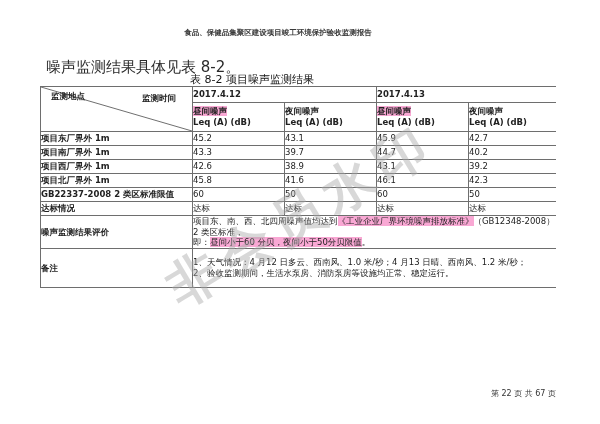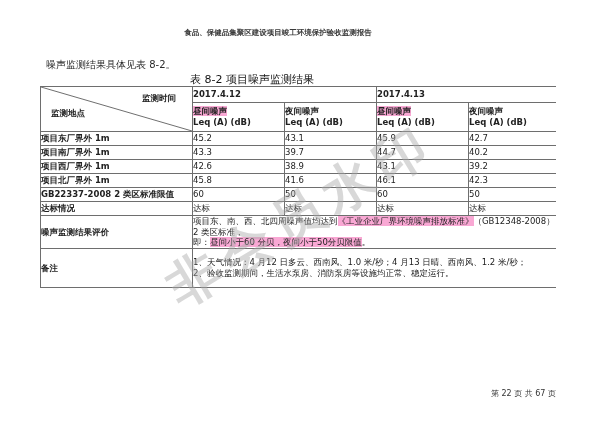--- a/index.html
+++ b/index.html
@@ -12,38 +12,38 @@
   .header-line {
     position:absolute; top:28px; left:0; right:0;
     text-align:center; font-size:7.5px; color:#3a3a3a; font-weight:bold;
   }
   .section-heading {
     position:absolute; top:40px; left:38px;
     font-size:11px; font-weight:bold; color:#141414; letter-spacing:0.5px;
   }
   .intro-text {
     position:absolute; top:58px; left:46px;
-    font-size:10px; color:#2a2a2a;
+    font-size:15px; color:#2a2a2a;
   }
   .table-title {
     position:absolute; top:72px; left:190px;
     font-size:11px; font-weight:normal; color:#141414;text-align:right;
   }
   table.noise {
     position:absolute; top:86px; left:40px; width:520px;
     border-collapse:collapse; table-layout:fixed;
   }
   table.noise td {
     border:1px solid #6e6e6e; vertical-align:middle;
     font-size:8.5px; padding:0; color:#222; line-height:1.25;
   }
   td.corner { position:relative; height:44px; padding:0; }
   .corner svg { position:absolute; top:0; left:0; width:100%; height:100%; }
   .corner .tr { position:absolute; top:6px; right:16px; font-weight:bold; font-size:8.5px; }
-  .corner .bl { position:absolute; bottom:12px; left:10px; font-weight:bold; font-size:8.5px;font-family:Liberation Serif, serif; }
+  .corner .bl { position:absolute; bottom:29px; left:10px; font-weight:bold; font-size:8.5px;font-family:Liberation Serif, serif; }
   td.datehdr { height:15px; font-weight:bold; font-size:9px;margin-left:28px; }
   td.subhdr { height:28px; font-weight:bold; }
   td.rowlabel { font-weight:bold; }
   tr.datarow td { height:13px; }
   td.evalcell { height:29px;margin-left:41px; }
   td.remarkcell { height:38px; }
   .hl { background:#f9a8d4; }
   .watermark {
     position:absolute; left:172px; top:258px;
     transform:rotate(-31deg); transform-origin:left center;

